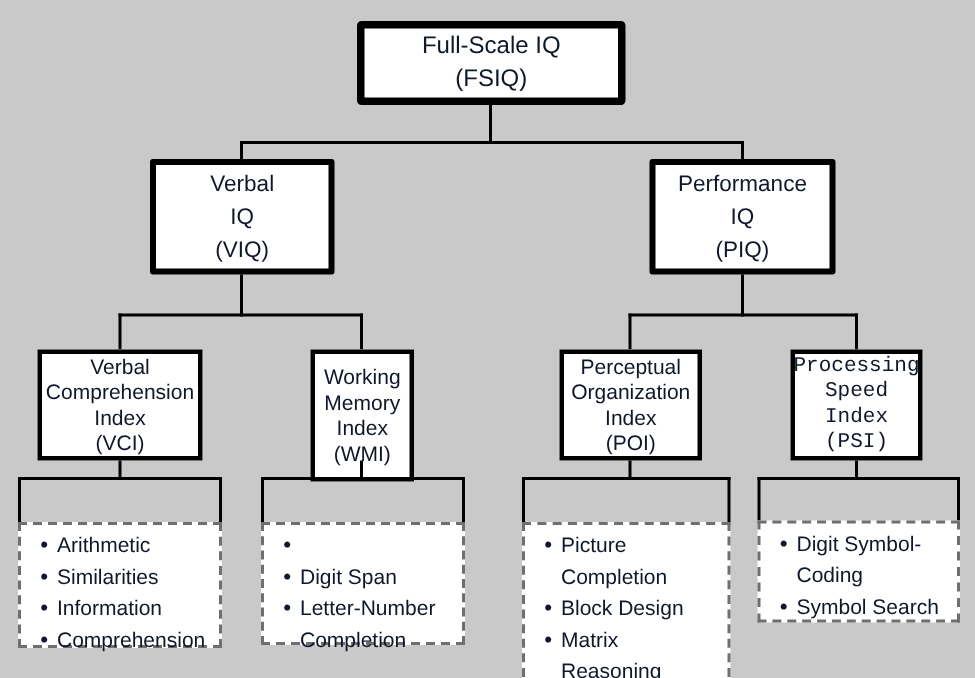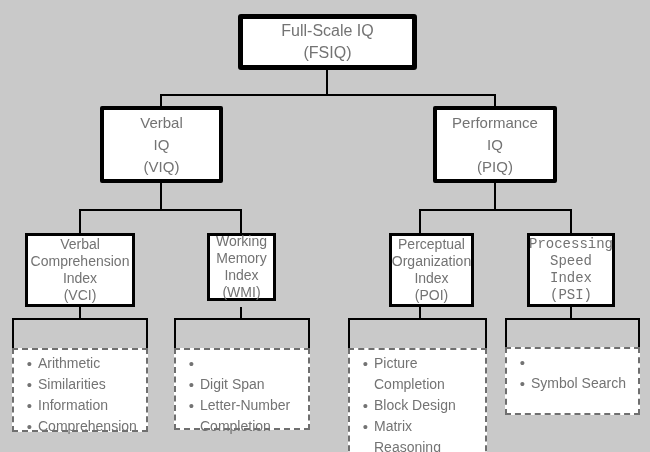--- a/index.html
+++ b/index.html
@@ -1,21 +1,21 @@
 <!DOCTYPE html>
 <html><head>
 <meta charset="utf-8">
 <style>
   html,body { margin:0; padding:0; }
   .stage {
     position:relative;
     width:650px; height:452px;
     background:#c9c9c9;
     font-family:"Liberation Sans", sans-serif;
-    color:#737373;
+    color:#0f172a;
     overflow:hidden;
   }
   .box {
     position:absolute;
     background:#ffffff;
     border-style:solid;
     border-color:#000;
     box-sizing:border-box;
     display:flex;
     flex-direction:column;
@@ -90,27 +90,27 @@
   <div class="cline" style="left:419px;top:209px;width:153px;height:2px;"></div>
   <div class="cline" style="left:419px;top:209px;width:2px;height:24px;"></div>
   <div class="cline" style="left:570px;top:209px;width:2px;height:24px;"></div>
 
   <div class="box l3" style="left:25px;top:233px;width:110px;height:74px;">
     <div>Verbal</div>
     <div>Comprehension</div>
     <div>Index</div>
     <div>(VCI)</div>
   </div>
-  <div class="box l3" style="left:207px;top:233px;width:69px;height:68px;">
+  <div class="box l3" style="left:207px;top:233px;width:69px;height:88px;">
     <div>Working</div>
     <div>Memory</div>
     <div>Index</div>
     <div>(WMI)</div>
   </div>
-  <div class="box l3" style="left:389px;top:233px;width:85px;height:74px;">
+  <div class="box l3" style="left:373px;top:233px;width:95px;height:74px;">
     <div>Perceptual</div>
     <div>Organization</div>
     <div>Index</div>
     <div>(POI)</div>
   </div>
   <div class="box l3" style="left:527px;top:233px;width:88px;height:74px;font-family:Liberation Mono, monospace;">
     <div>Processing</div>
     <div>Speed</div>
     <div>Index</div>
     <div>(PSI)</div>
@@ -170,20 +170,21 @@
     </div>
     <div class="li">
       <span class="dot">•</span>
       <span class="li-text">Matrix Reasoning</span>
     </div>
   </div>
 
   <div class="panel" style="left:505px;top:347px;width:135px;height:68px;">
     <div class="li">
       <span class="dot">•</span>
+      <span class="li-text">Digit Symbol-Coding</span>
     </div>
     <div class="li">
       <span class="dot">•</span>
       <span class="li-text">Symbol Search</span>
     </div>
   </div>
 
 </div>
 
 </body></html>

